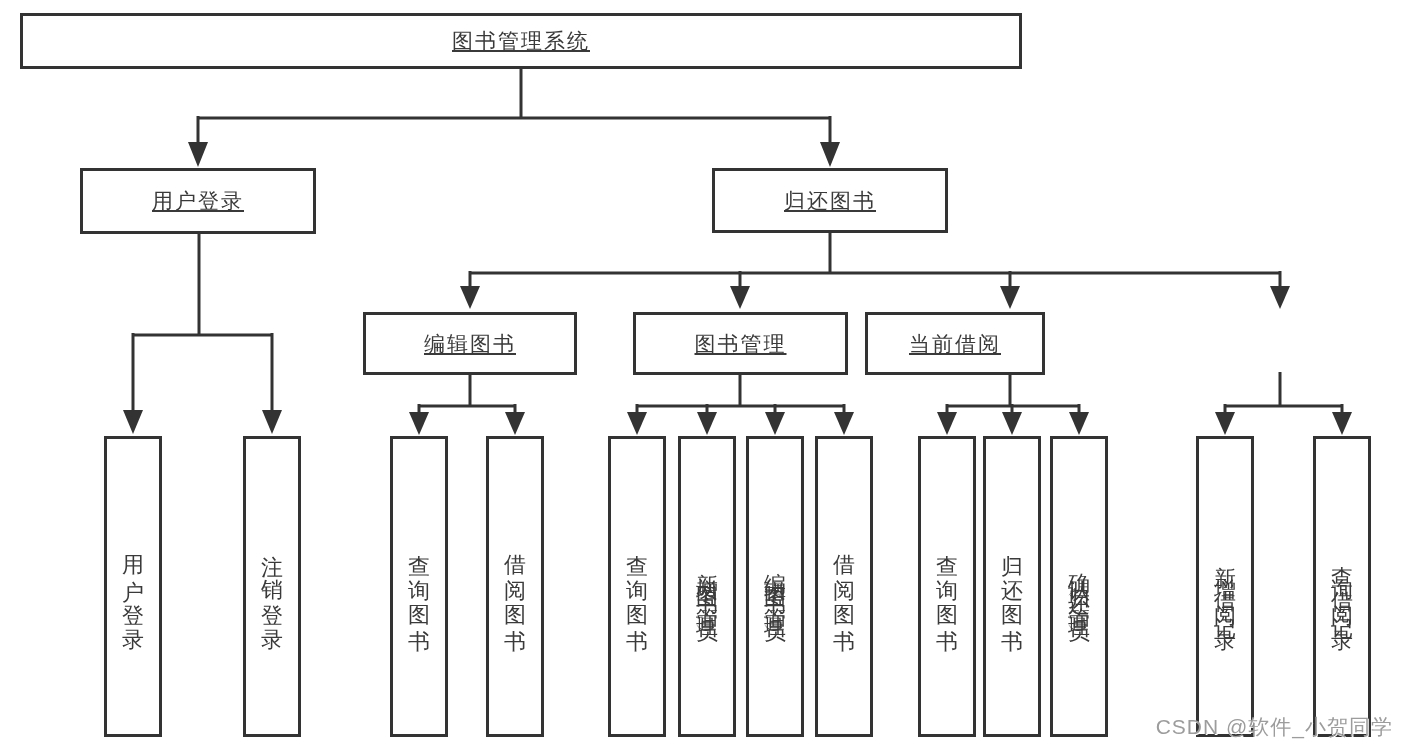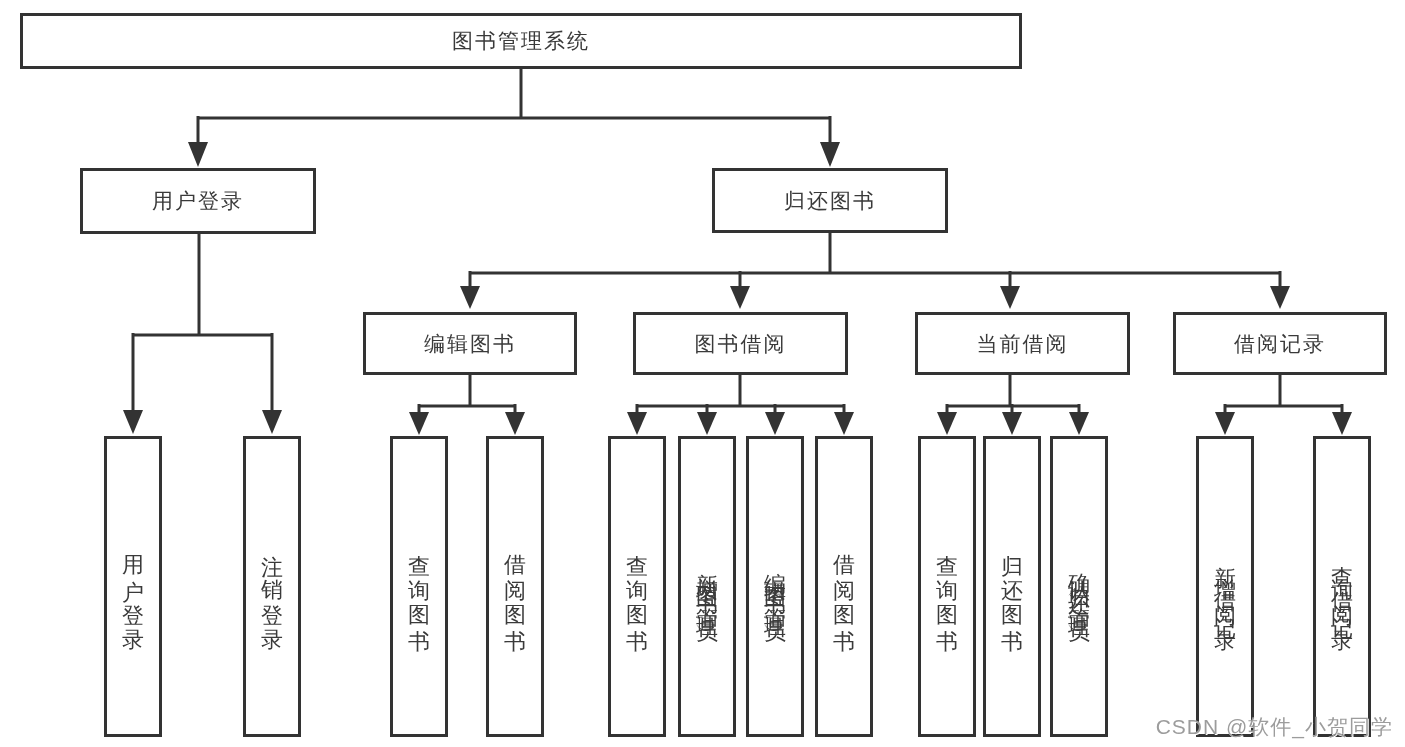--- a/index.html
+++ b/index.html
@@ -8,21 +8,21 @@
     font-family:"Liberation Sans","DejaVu Sans",sans-serif;overflow:hidden;
   }
   .stage svg{position:absolute;left:0;top:0;z-index:1;}
   .stage svg line, .stage svg polyline{stroke:var(--line,#333);stroke-width:3;fill:none;}
   .stage svg polygon{fill:var(--line,#333);stroke:none;}
   .box{
     position:absolute;z-index:2;box-sizing:border-box;background:var(--box_bg,#fff);
     border:3px solid var(--line,#333);display:flex;align-items:center;justify-content:center;
     color:var(--text,#3a3a3a);
   }
-  .hlabel{font-size:21px;letter-spacing:2px;white-space:nowrap;}
+  .hlabel{font-size:21px;letter-spacing:2px;white-space:nowrap;text-decoration:underline;}
   .leaf{width:58px;top:436px;height:301px;}
   .vtext{
     writing-mode:vertical-rl;text-orientation:mixed;font-size:22px;
     color:var(--text,#3a3a3a);line-height:1;white-space:nowrap;
   }
   .ls4{letter-spacing:25px;}
   .ls6{letter-spacing:13px;}
   .ls9{letter-spacing:7px;}
   .watermark{
     position:absolute;z-index:3;right:12px;bottom:6px;font-size:21px;
@@ -118,27 +118,24 @@
     <span class="hlabel">用户登录</span>
   </div>
   <div class="box" style="left:712px;top:168px;width:236px;height:65px">
     <span class="hlabel">归还图书</span>
   </div>
 
   <div class="box" style="left:363px;top:312px;width:214px;height:63px">
     <span class="hlabel">编辑图书</span>
   </div>
   <div class="box" style="left:633px;top:312px;width:215px;height:63px">
-    <span class="hlabel">图书借阅</span>
+    <span class="hlabel">图书管理</span>
   </div>
-  <div class="box" style="left:915px;top:312px;width:215px;height:63px">
+  <div class="box" style="left:865px;top:312px;width:180px;height:63px">
     <span class="hlabel">当前借阅</span>
-  </div>
-  <div class="box" style="left:1173px;top:312px;width:214px;height:63px">
-    <span class="hlabel">借阅记录</span>
   </div>
 
   <div class="box leaf" style="left:104px">
     <span class="vtext ls4">用户登录</span>
   </div>
   <div class="box leaf" style="left:243px">
     <span class="vtext ls4">注销登录</span>
   </div>
 
   <div class="box leaf" style="left:390px">

